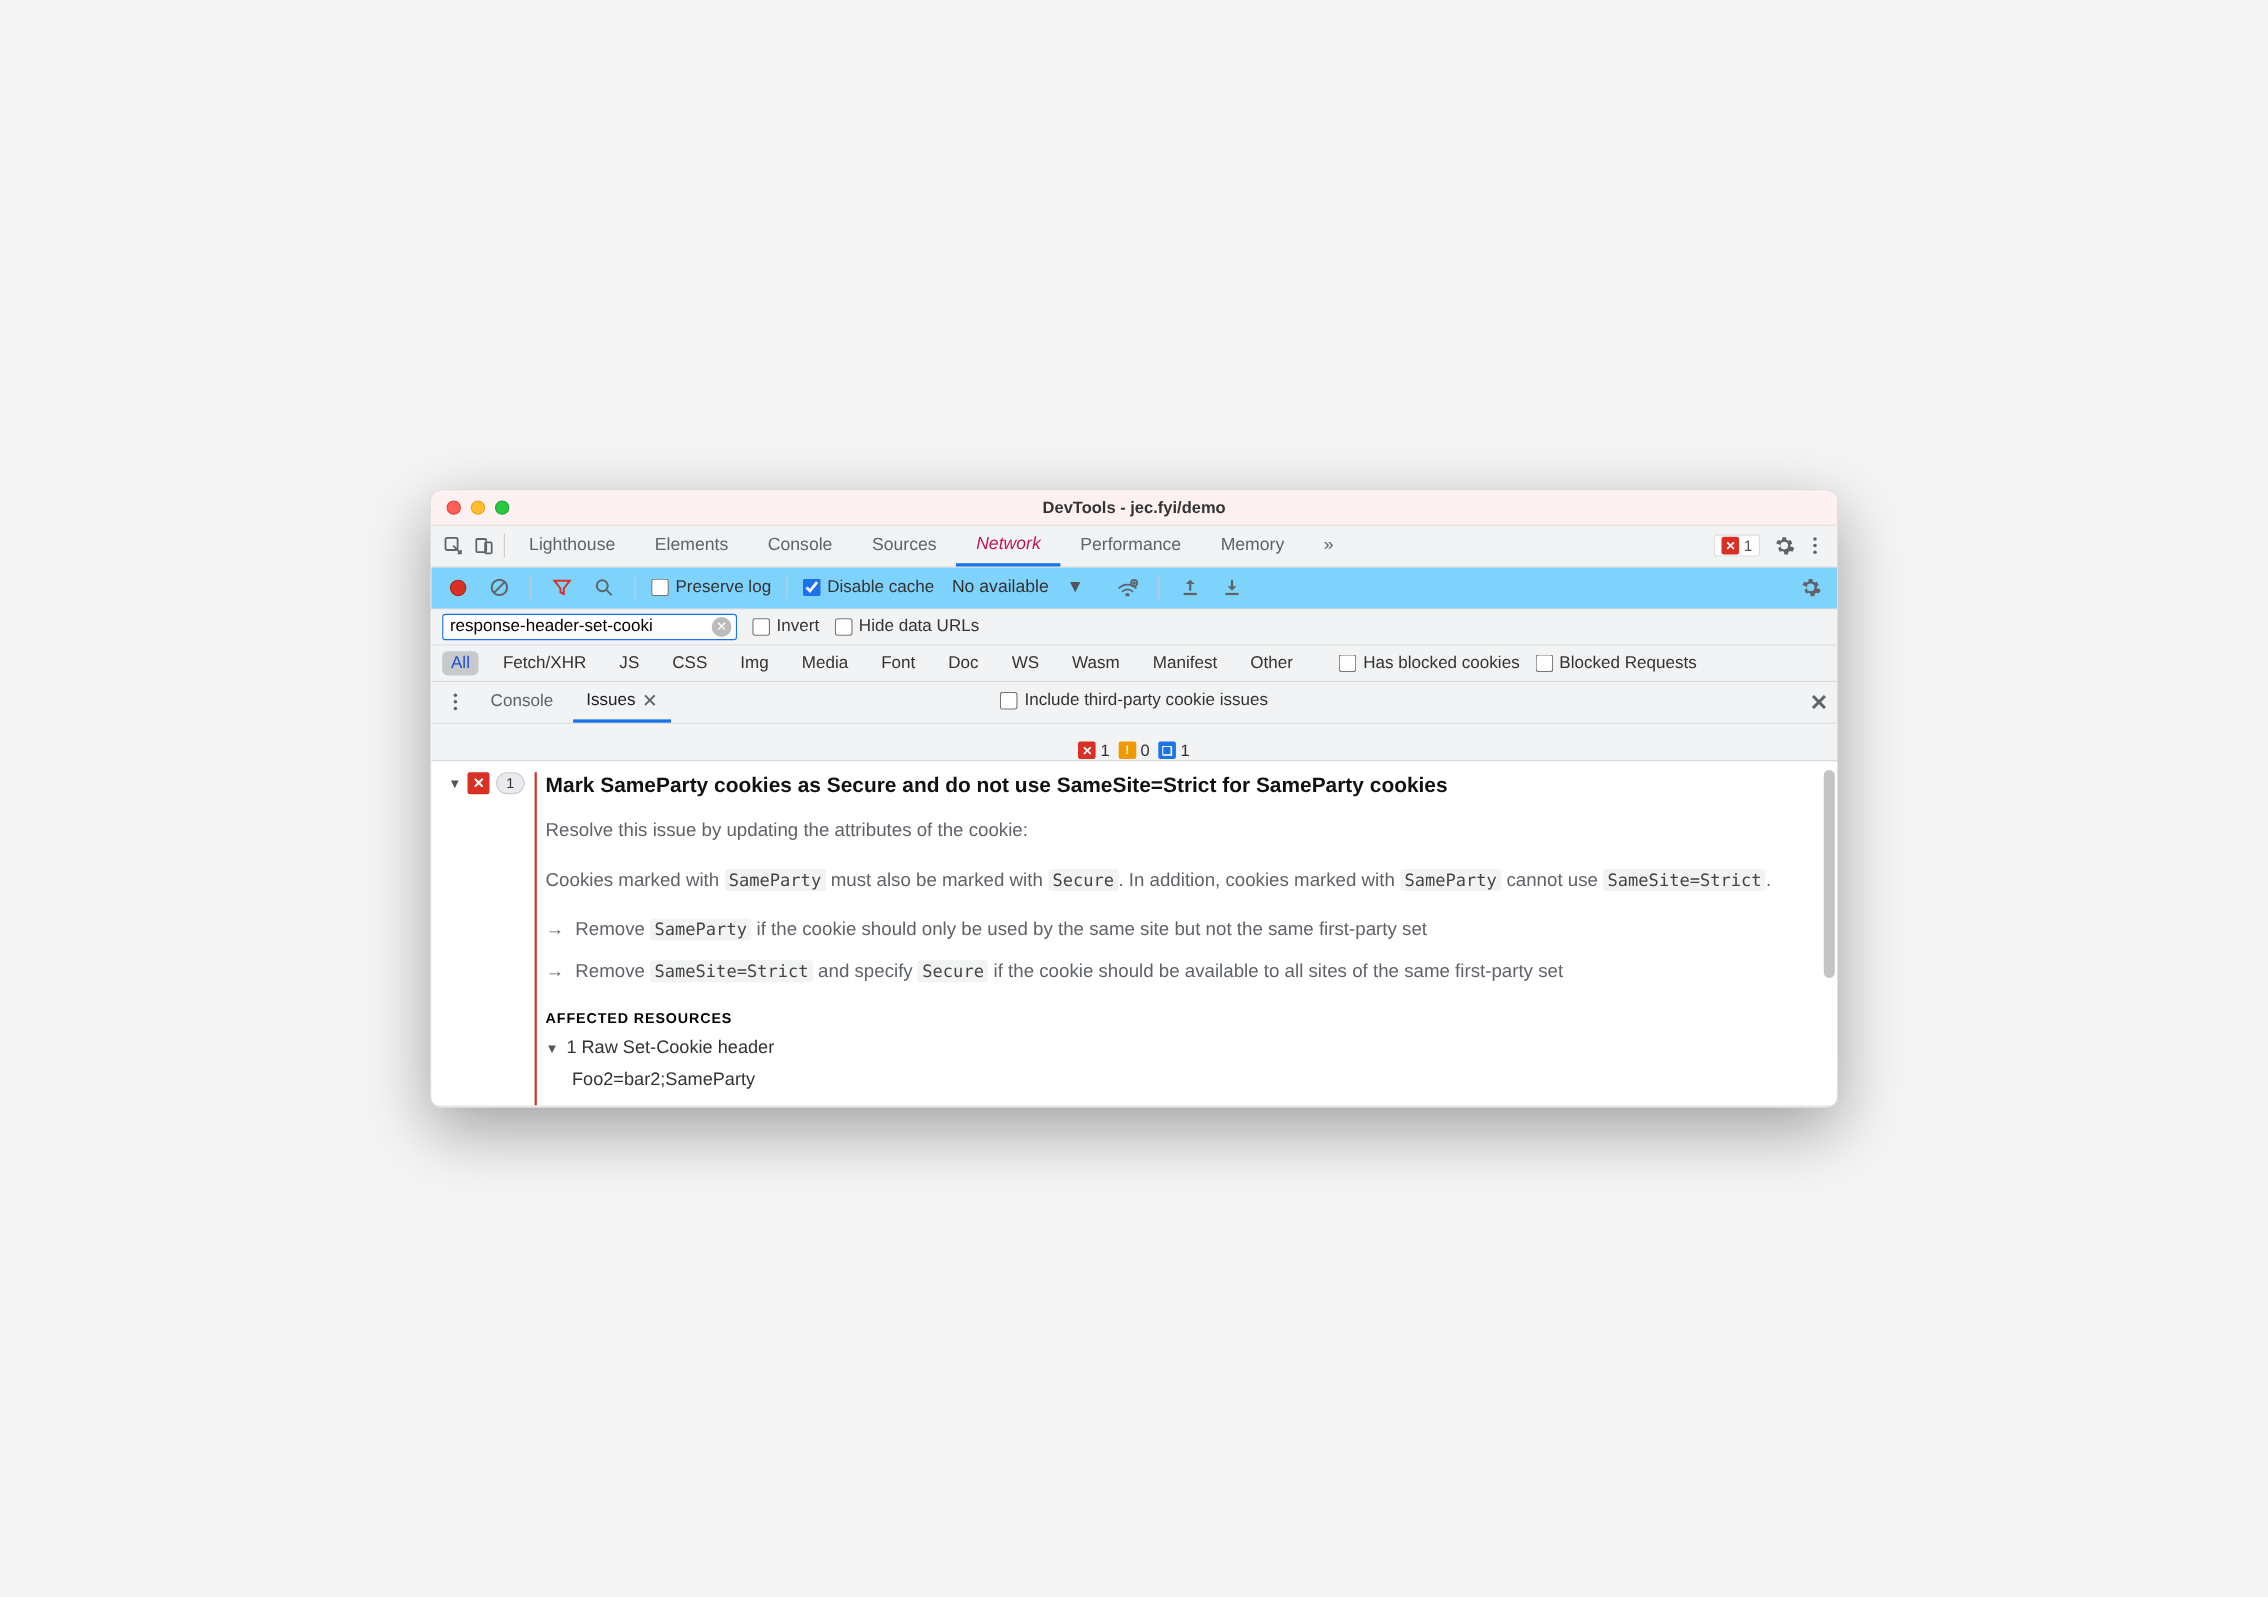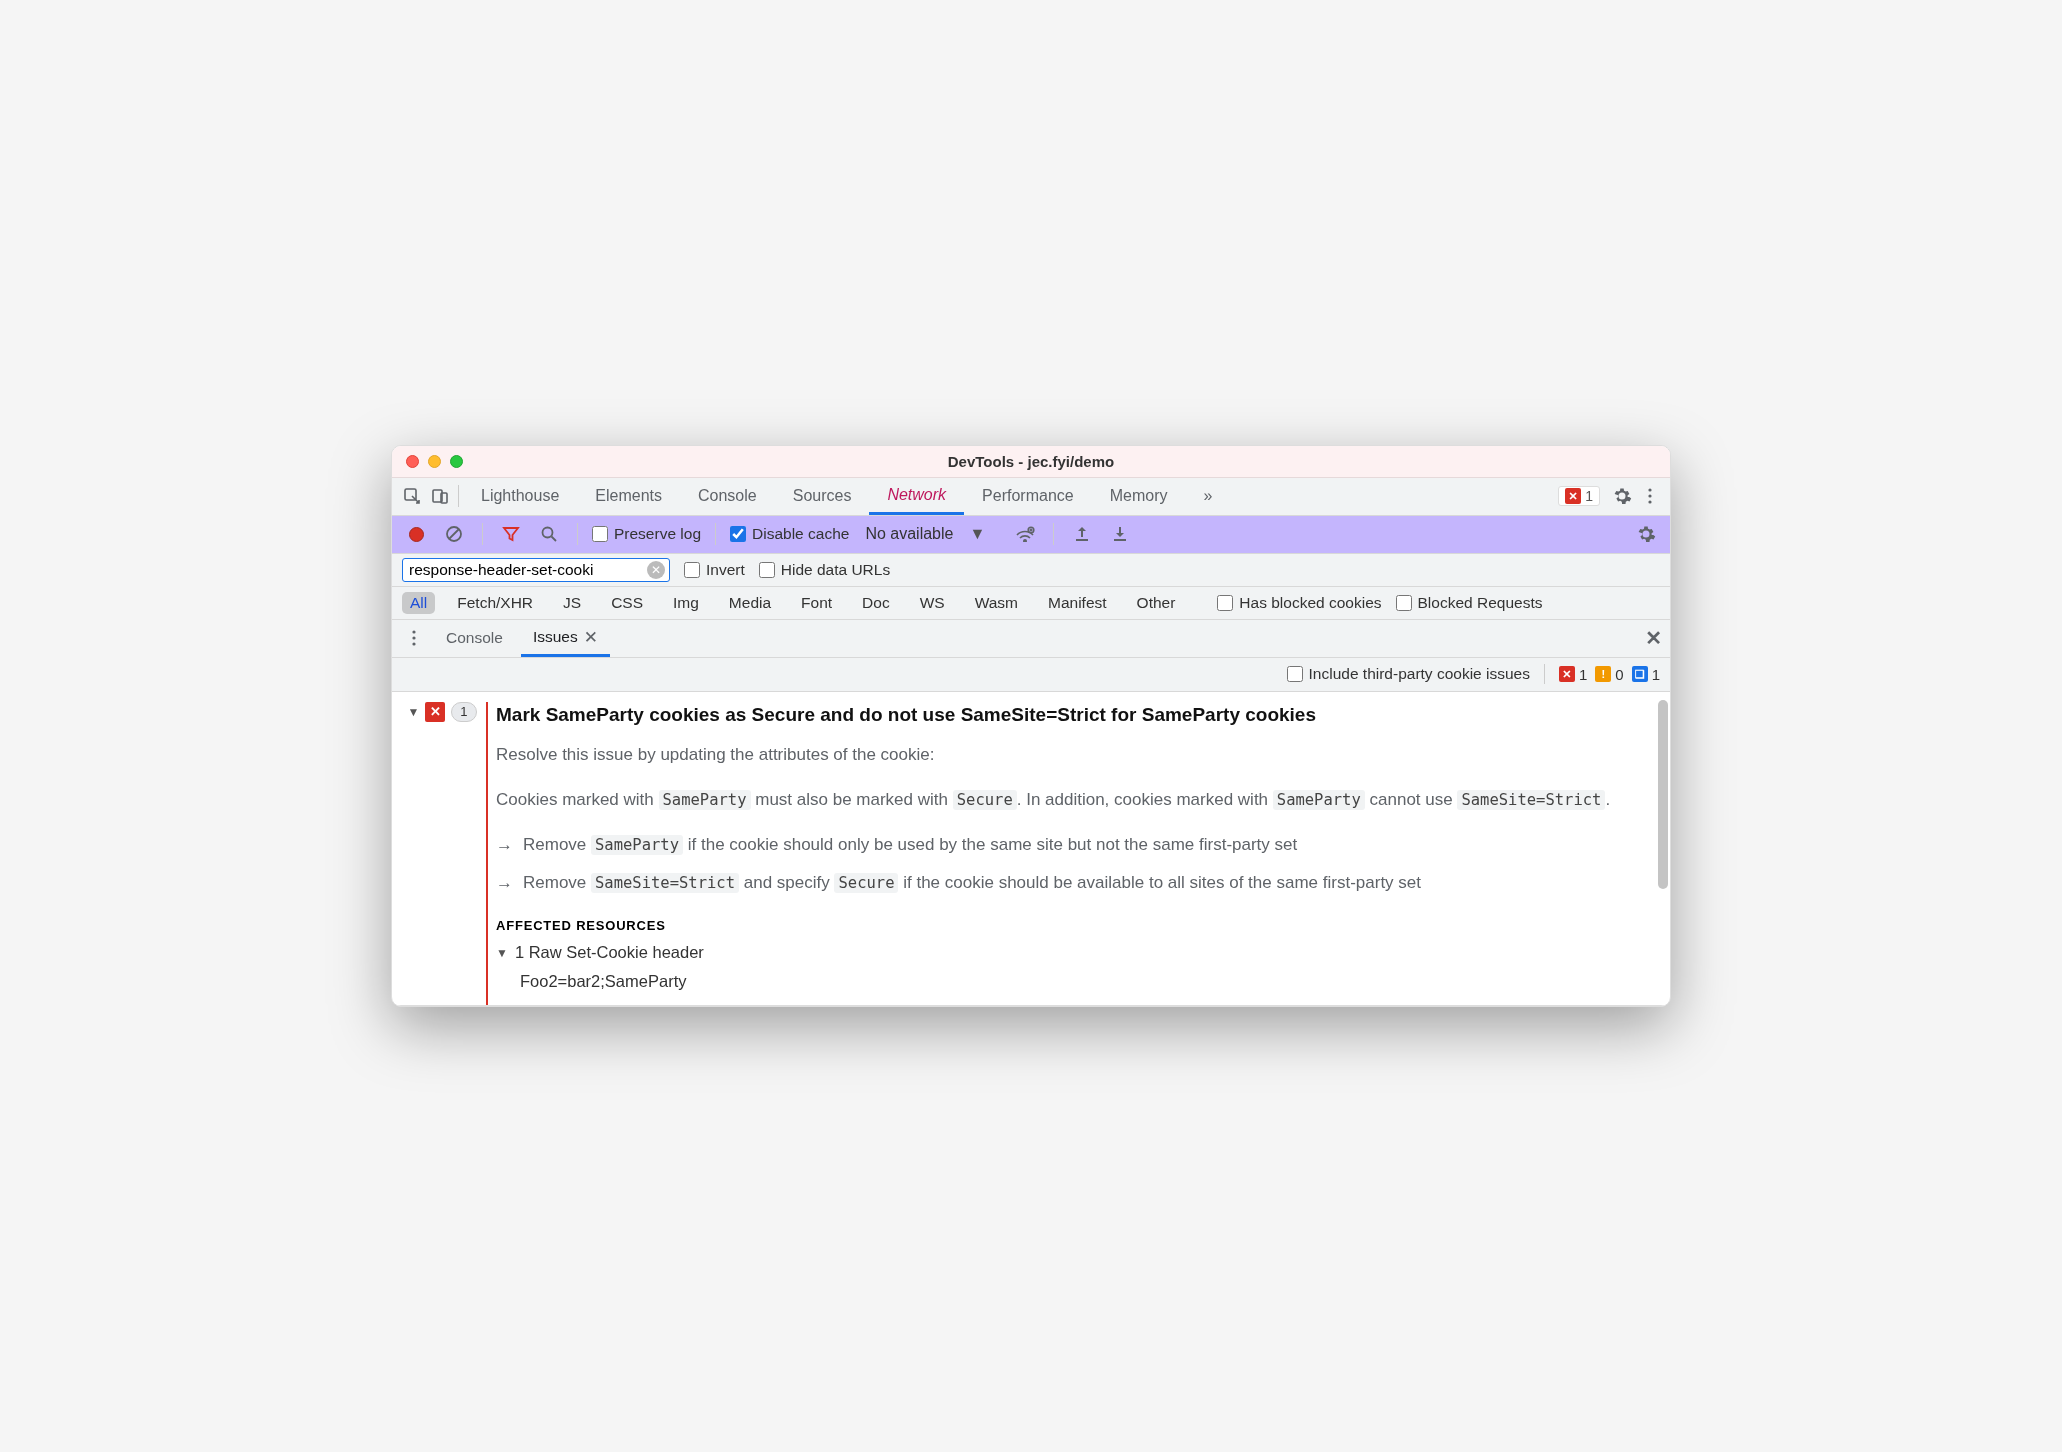--- a/index.html
+++ b/index.html
@@ -66,21 +66,21 @@
   .spacer { flex:1; }
   .error-badge {
     display:flex; align-items:center; gap:4px;
     background:#fff; border:1px solid #ddd; border-radius:3px;
     padding:1px 6px; font-size:14px;
   }
   .sq-icon { width:16px; height:16px; display:inline-flex; align-items:center; justify-content:center; border-radius:2px; font-size:11px; font-weight:bold; color:#fff;}
   .sq-icon.err { background:#d93025;}
   .sq-icon.warn { background:#f29900;}
   .sq-icon.info { background:#1a73e8;}
-  .network-toolbar { background:#c4b5fd; gap:10px; padding:0 10px; }
+  .network-toolbar { background:#7dd3fc; gap:10px; padding:0 10px; }
   .rec-dot { width:15px; height:15px; border-radius:50%; background:#d93025; border:1px solid #a52a1f;}
   .divider { width:1px; height:22px; background:#ccc; margin:0 4px;}
   .chk { display:flex; align-items:center; gap:6px; color:#333; font-size:15.5px; cursor:pointer;}
   .chk input[type=checkbox] { width:16px; height:16px;}
   .throttle { display:flex; align-items:center; gap:6px; padding:0 6px; color:#333;}
   .filter-row {
     background:#f1f3f4; padding:4px 10px; display:flex; align-items:center; gap:14px;
     border-bottom:1px solid #d8d8d8; font-size:15.5px; flex-wrap:wrap;
   }
   .filter-input-wrap {
@@ -103,21 +103,21 @@
   .type-pill.active { background:#c8c9ca; color:#1d4ed8;}
   .drawer-tabs {
     background:#f1f3f4; display:flex; align-items:center; height:38px;
     border-bottom:1px solid #d8d8d8; font-size:15.5px; padding:0 8px; gap:6px;
   }
   .drawer-tabs .dtab { padding:0 12px; height:100%; display:flex; align-items:center; gap:6px; cursor:pointer; color:#5f6368;}
   .drawer-tabs .dtab.active { color:#202124; border-bottom:3px solid #1a73e8; margin-bottom:-1px; font-weight:500;}
   .drawer-tabs .close-x { font-size:17px; color:#5f6368; cursor:pointer;}
   .issues-bar {
     background:#f1f3f4; display:flex; align-items:center; justify-content:flex-end; height:34px;
-    border-bottom:1px solid #d8d8d8; font-size:15px; color:#333; padding:0 10px; gap:14px;
+    border-bottom:1px solid #d8d8d8; font-size:15px; color:#333; padding:0 10px; gap:14px;flex-direction:column;
   }
   .badges { display:flex; align-items:center; gap:8px;}
   .badges .bgroup{ display:flex; align-items:center; gap:4px;}
   .issue-panel {
     display:flex; padding:10px 0 0 10px; font-size:17px; color:#333;
     overflow:auto; position:relative; border-bottom:1px solid #ddd;
   }
   .gutter { display:flex; flex-direction:column; align-items:center; width:80px; gap:2px;}
   .gutter-row { display:flex; align-items:center; gap:6px;}
   .tri { color:#555; font-size:12px; transform:rotate(0deg); user-select:none;}

